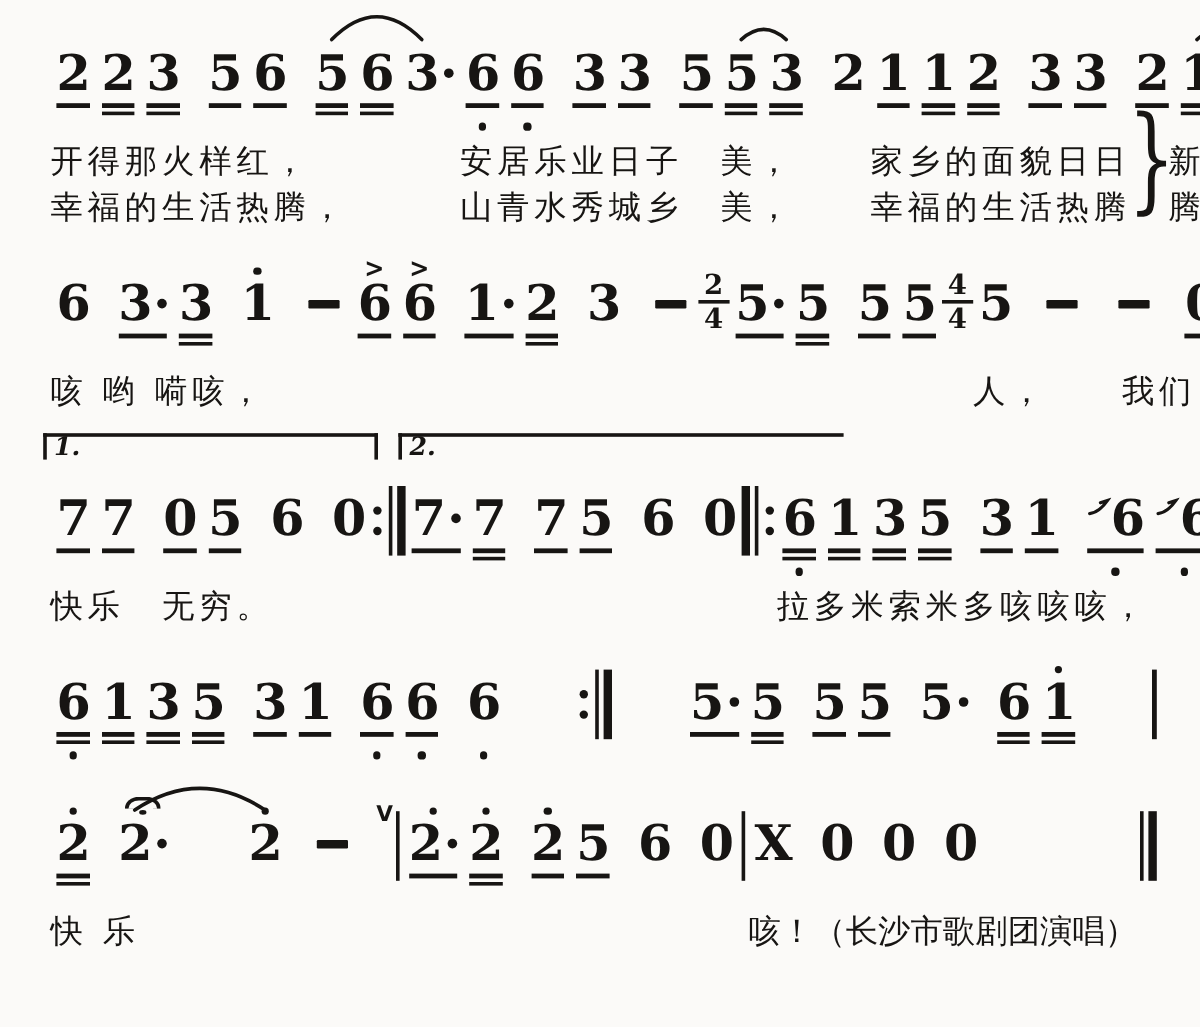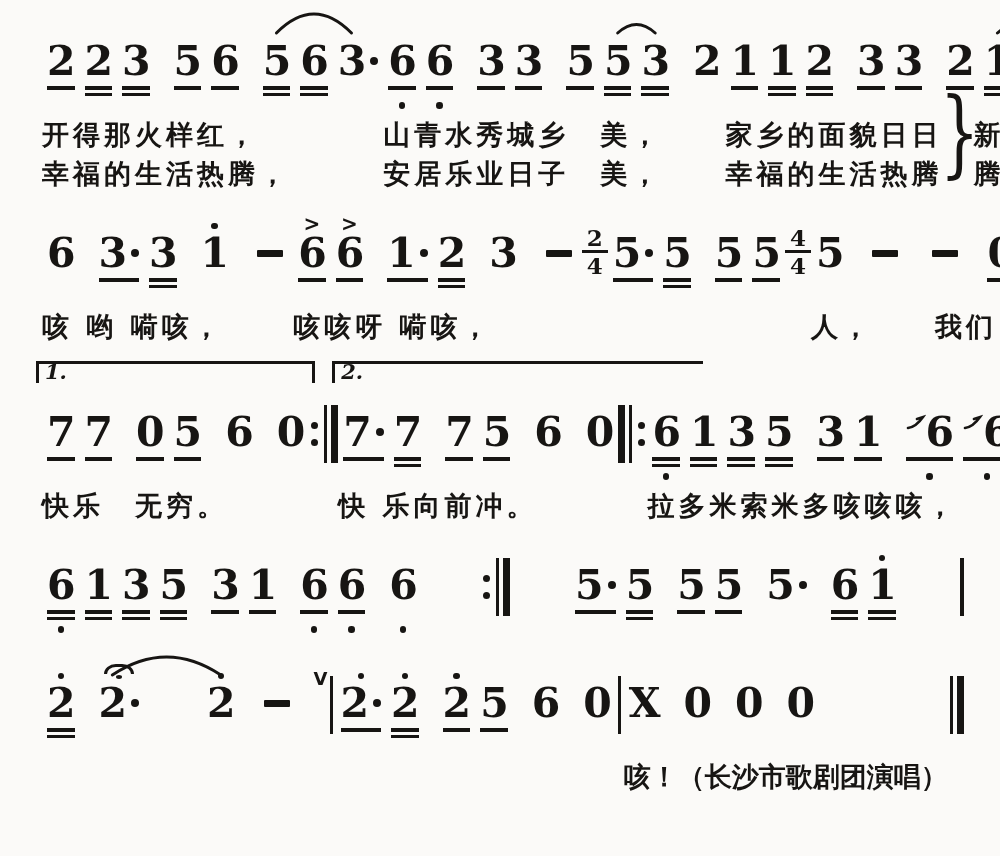--- a/index.html
+++ b/index.html
@@ -39,21 +39,21 @@
   .breath{font-size:18px;font-weight:bold;margin-top:4px;font-family:"DejaVu Sans",sans-serif}
   .bar{width:3.5px;height:58px;background:var(--ink);margin-top:12px}
   .repgrp{display:flex;align-items:center;height:58px;margin-top:12px;gap:4px}
   .repdots{display:flex;flex-direction:column;gap:10px;margin:0 2px}
   .repdot{width:7px;height:7px;border-radius:50%;background:var(--ink)}
   .thin{width:3px;height:58px;background:var(--ink)}
   .thick{width:7px;height:58px;background:var(--ink)}
   .ts{display:flex;flex-direction:column;align-items:center;margin-top:12px;width:30px}
   .tsnum{font-size:23px;font-weight:bold;line-height:23px}
   .tsline{width:26px;height:3px;background:var(--ink);margin:1px 0}
-  .lyr{font-size:27px;font-weight:bold;letter-spacing:4px;white-space:pre;line-height:36px;margin-top:3px}
+  .lyr{font-size:27px;font-weight:normal;letter-spacing:4px;white-space:pre;line-height:36px;margin-top:3px}
   .lyr.small{font-size:27px;letter-spacing:0;line-height:36px}
   .volta{position:absolute;top:-32px;left:-6px;right:-6px;height:19px;
     border-top:3px solid var(--ink);border-left:3px solid var(--ink)}
   .volta.v1{border-right:3px solid var(--ink)}
   .volta.v2{right:-85px}
   .vlabel{font-style:italic;font-size:21px;font-weight:bold;position:absolute;left:6px;top:-2px;line-height:20px}
   .brace{position:absolute;right:-26px;top:62px;font-size:96px;line-height:96px;transform:scaleX(0.65)}
   .sluroverlay{position:absolute;left:0;top:0;pointer-events:none;overflow:visible}
   .orn{margin-top:3px}
 </style>
@@ -249,22 +249,22 @@
               <div class="note">
                 <div class="above"></div>
                 <div class="numrow">
                   <div class="num">2</div>
                 </div>
                 <div class="ulwrap"></div>
                 <div class="below"></div>
               </div>
             </div>
           </div>
+          <div class="lyr">安居乐业日子　美，</div>
           <div class="lyr">山青水秀城乡　美，</div>
-          <div class="lyr">安居乐业日子　美，</div>
         </div>
         <div class="bar"></div>
         <div class="msr">
           <div class="nrowline">
             <div class="group">
               <div class="note">
                 <div class="above"></div>
                 <div class="numrow">
                   <div class="num">1</div>
                 </div>
@@ -472,21 +472,20 @@
                   <div class="num">3</div>
                 </div>
                 <div class="ulwrap"></div>
                 <div class="below"></div>
               </div>
             </div>
             <div class="group">
               <div class="dash"></div>
             </div>
           </div>
-          <div class="lyr">咳咳呀 嗬咳，</div>
         </div>
         <div class="bar"></div>
         <div class="ts">
           <div class="tsnum">2</div>
           <div class="tsline"></div>
           <div class="tsnum">4</div>
         </div>
         <div class="msr">
           <div class="nrowline">
             <div class="group">
@@ -728,21 +727,20 @@
               <div class="note">
                 <div class="above"></div>
                 <div class="numrow">
                   <div class="num">0</div>
                 </div>
                 <div class="ulwrap"></div>
                 <div class="below"></div>
               </div>
             </div>
           </div>
-          <div class="lyr">快 乐向前冲。</div>
         </div>
         <div class="repgrp">
           <div class="thick"></div>
           <div class="thin"></div>
           <div class="repdots">
             <div class="repdot"></div>
             <div class="repdot"></div>
           </div>
         </div>
         <div class="msr">
@@ -1117,20 +1115,21 @@
                 <div class="below"></div>
               </div>
             </div>
             <div class="group">
               <div class="dash"></div>
             </div>
             <div class="group">
               <div class="breath">V</div>
             </div>
           </div>
+          <div class="lyr">快 乐</div>
         </div>
         <div class="bar"></div>
         <div class="msr">
           <div class="nrowline">
             <div class="group">
               <div class="note">
                 <div class="above">
                   <div class="odot"></div>
                 </div>
                 <div class="numrow">

